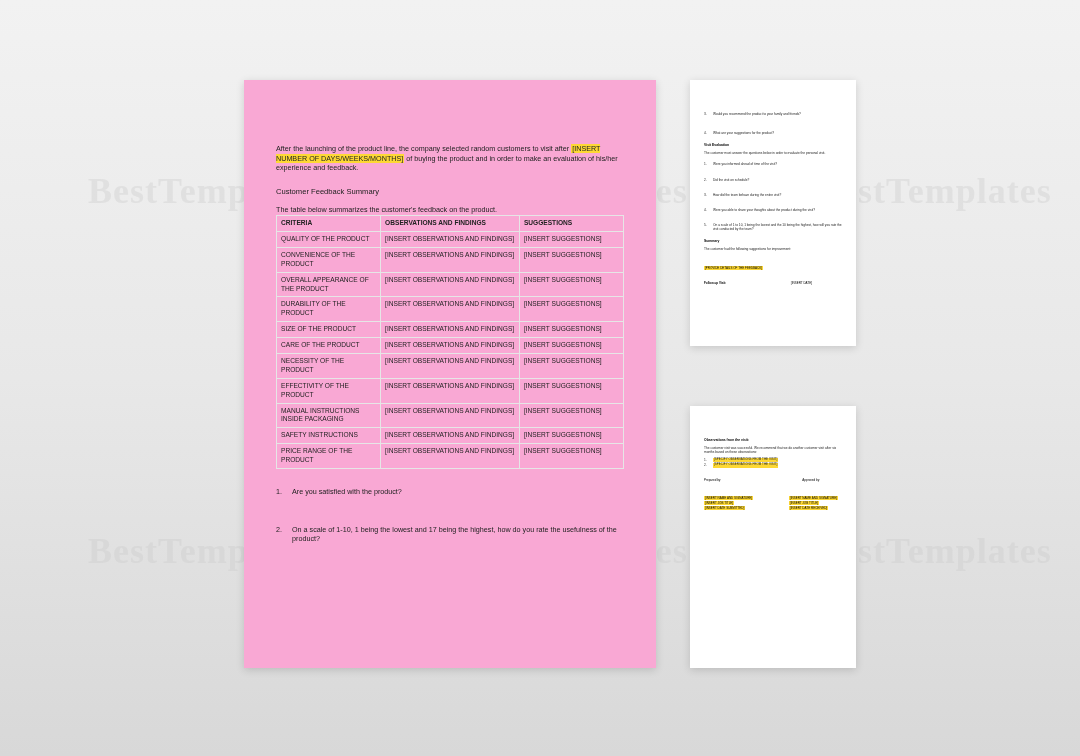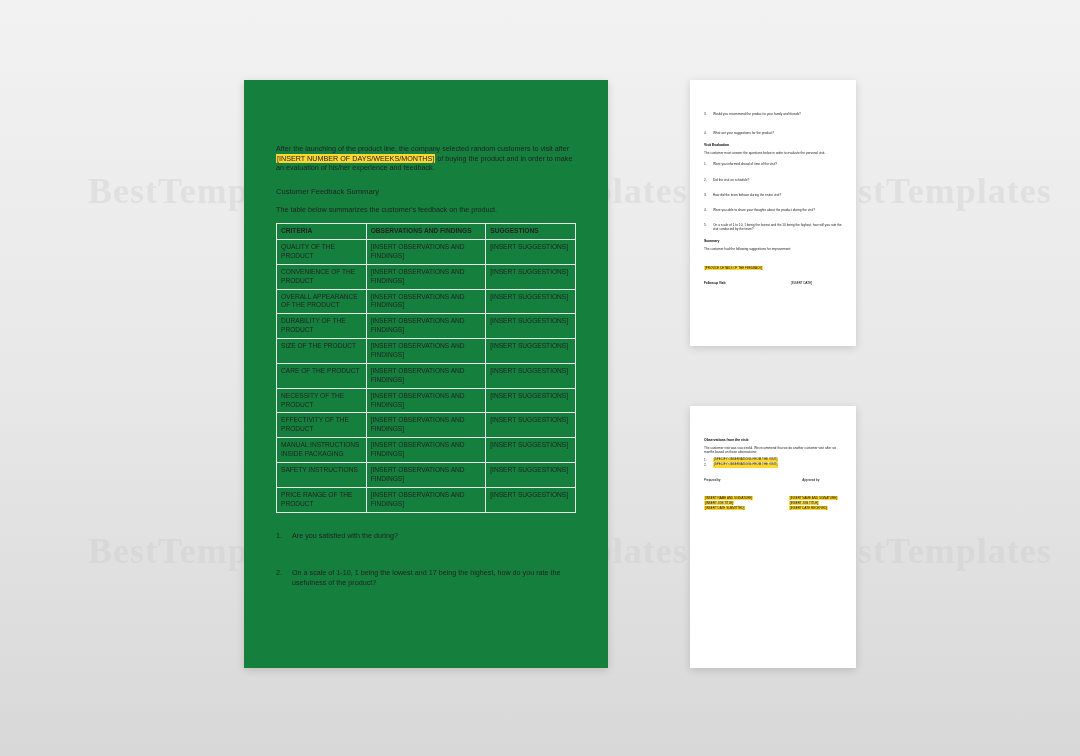--- a/index.html
+++ b/index.html
@@ -1,26 +1,26 @@
 <!DOCTYPE html>
 <html><head>
 <meta charset="utf-8">
 <style>
 *{margin:0;padding:0;box-sizing:border-box}
 body{width:1080px;height:756px;font-family:Arial,Helvetica,sans-serif;background:linear-gradient(180deg,#f2f2f2 0%,#e8e8e8 50%,#d8d8d8 100%);position:relative;overflow:hidden}
 .canvas{width:1080px;height:756px;position:relative}
 .watermark{position:absolute;font-size:36px;font-weight:600;color:rgba(200,200,200,.35);letter-spacing:1px;pointer-events:none;white-space:nowrap}
-.page-main{position:absolute;left:244px;top:80px;width:364px;height:588px;background:#15803d;box-shadow:0 2px 8px rgba(0,0,0,.15);padding:38px 32px 30px 32px;font-size:7.2px;color:#222;line-height:1.35}
+.page-main{position:absolute;left:244px;top:80px;width:412px;height:588px;background:#f9a8d4;box-shadow:0 2px 8px rgba(0,0,0,.15);padding:38px 32px 30px 32px;font-size:7.2px;color:#222;line-height:1.35}
 .page-thumb{position:absolute;background:#fff;box-shadow:0 2px 8px rgba(0,0,0,.15);width:166px}
 .page-thumb.p2{left:690px;top:80px;height:266px;padding:14px 14px}
 .page-thumb.p3{left:690px;top:406px;height:262px;padding:14px 14px}
 .intro{margin-top:26px;margin-bottom:14px}
 .hl{background:#fdd835;padding:0 1px}
 .sect-title{font-weight:normal;margin:10px 0 8px 0;font-size:7.6px}
-.subtext{margin-bottom:8px}
+.subtext{}
 table{width:100%;border-collapse:collapse;font-size:6.6px}
 th,td{border:1px solid #e6e6e6;padding:3px 4px;text-align:left;vertical-align:top}
 th{font-weight:bold}
 td.c1{width:30%}
 td.c2{width:40%}
 td.c3{width:30%}
 .ques{margin-top:18px;display:flex;gap:6px}
 .ques .num{width:10px;flex:none}
 
 .t-line{font-size:3.2px;color:#222;margin-bottom:7px;line-height:1.3}
@@ -113,21 +113,21 @@
           </tr>
           <tr>
             <td class="c1">PRICE RANGE OF THE PRODUCT</td>
             <td class="c2">[INSERT OBSERVATIONS AND FINDINGS]</td>
             <td class="c3">[INSERT SUGGESTIONS]</td>
           </tr>
         </tbody>
   </table>
   <div class="ques">
     <span class="num">1.</span>
-    <span>Are you satisfied with the during?</span>
+    <span>Are you satisfied with the product?</span>
   </div>
   <div class="ques" style="margin-top:28px">
     <span class="num">2.</span>
     <span>On a scale of 1-10, 1 being the lowest and 17 being the highest, how do you rate the usefulness of the product?</span>
   </div>
 </div>
 
 <div class="page-thumb p2">
   <div style="height:18px"></div>
   <div class="t-line t-q">

